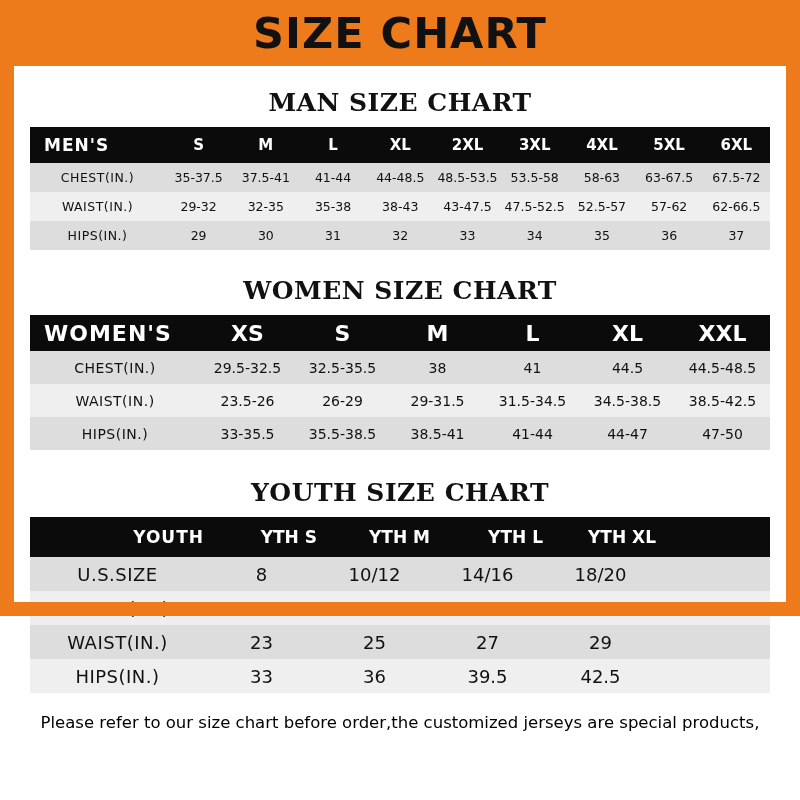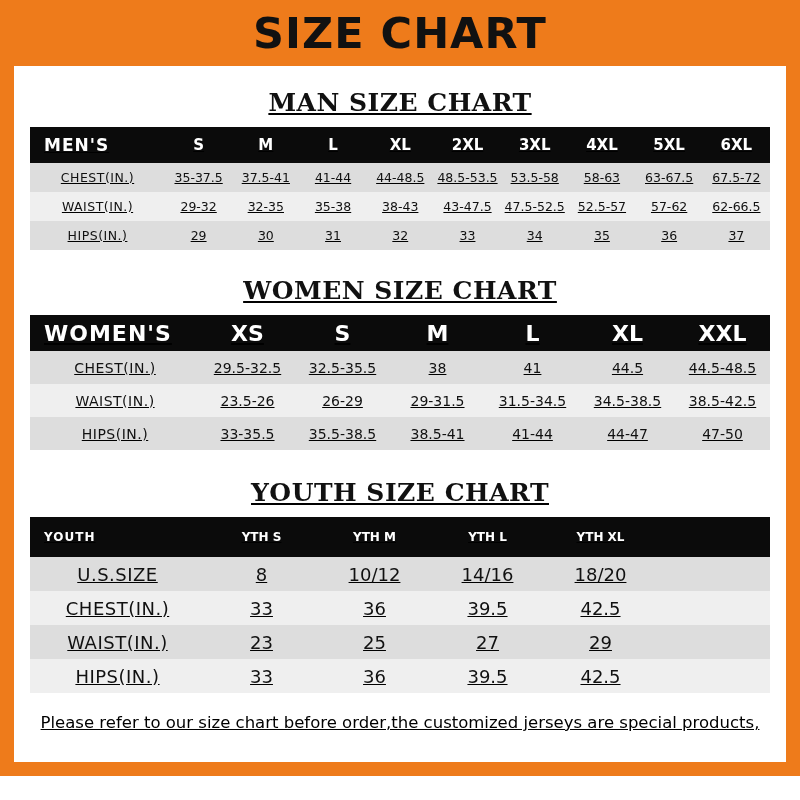--- a/index.html
+++ b/index.html
@@ -9,21 +9,21 @@
   body {
     width: 800px;
     height: 800px;
     background: #ffffff;
     font-family: "DejaVu Sans", sans-serif;
     overflow: hidden;
   }
   .page {
     position: relative;
     width: 800px;
-    height: 776px;
+    height: 616px;
     box-sizing: border-box;
     border-left: 14px solid #ee7b1b;
     border-right: 14px solid #ee7b1b;
     background: #ffffff;
   }
   .header-band {
     background: #ee7b1b;
     height: 66px;
     display: flex;
     align-items: center;
@@ -32,21 +32,20 @@
   .header-title {
     font-family: "DejaVu Sans", sans-serif;
     font-weight: bold;
     font-size: 43px;
     letter-spacing: 1px;
     color: #111111;
     line-height: 1;
   }
   .content {
     padding: 0 4px;
-    text-decoration: underline;
   }
   .section-title {
     text-align: center;
     font-family: "DejaVu Serif", serif;
     font-weight: bold;
     font-size: 25px;
     color: #111111;
     letter-spacing: 0.5px;
   }
   .t-man { margin-top: 22px; }
@@ -94,21 +93,21 @@
   #men-table thead th.rowhead { width: 120px; margin-left: 15px; }
   #men-table tbody td { font-size: 12.5px; }
 
   
   #women-table thead th.rowhead { width: 155px; }
   #women-table thead th { font-size: 22px; }
   #women-table tbody td { font-size: 14px; height: 31px; }
 
   
   #youth-table thead th.rowhead { width: 160px; }
-  #youth-table thead th { font-size: 12px; height: 38px; }
+  #youth-table thead th { font-size: 17px; height: 38px; text-align: right; }
   #youth-table tbody td { font-size: 18px; height: 32px; }
 
   .footer-note {
     margin: 18px auto 0 auto;
     width: 760px;
     text-align: center;
     color: #000000;
     font-family: "DejaVu Sans", sans-serif;
     font-size: 16.5px;
     line-height: 1.45;

